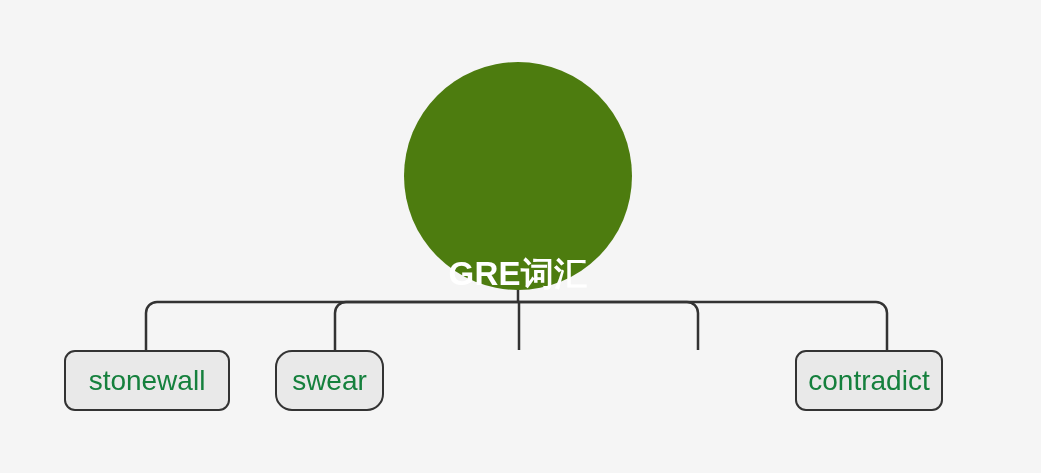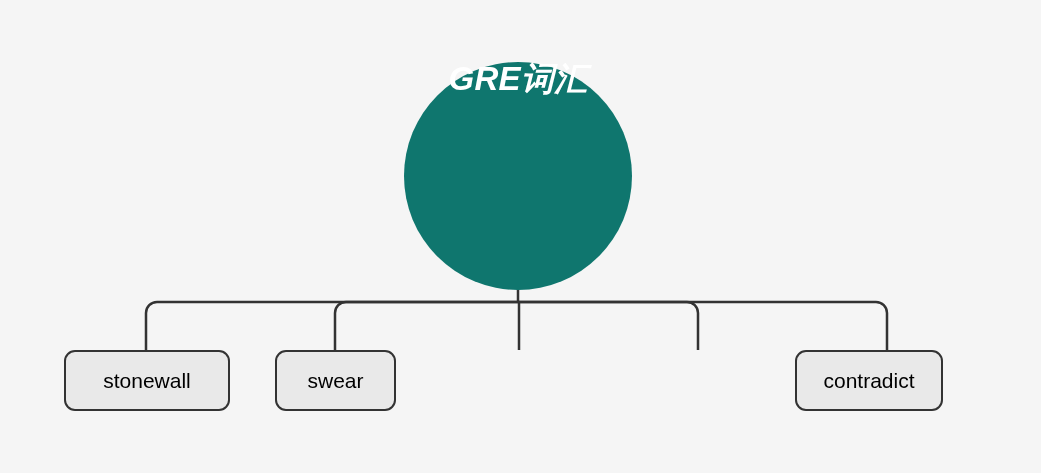--- a/index.html
+++ b/index.html
@@ -28,26 +28,25 @@
     height: 473px;
     pointer-events: none;
   }
   .root-node {
     position: absolute;
     left: 404px;
     top: 62px;
     width: 228px;
     height: 228px;
     border-radius: 50%;
-    background: #0f766e;
+    background: #4d7c0f;
     display: flex;
-    align-items: flex-start;
+    align-items: flex-end;
     justify-content: center;
     z-index: 3;
-    font-style: italic;
   }
   .root-node-label {
     color: #ffffff;
     font-size: 33px;
     font-weight: bold;
     letter-spacing: 0.3px;
     line-height: 1;
     white-space: nowrap;
     user-select: none;
   }
@@ -58,29 +57,29 @@
     box-sizing: border-box;
     background: #e9e9e9;
     border: 2.4px solid #333333;
     border-radius: 11px;
     display: flex;
     align-items: center;
     justify-content: center;
     z-index: 2;
   }
   .leaf-node-label {
-    color: #000000;
-    font-size: 21px;
+    color: #15803d;
+    font-size: 28px;
     font-weight: normal;
     line-height: 1;
     white-space: nowrap;
     user-select: none;
   }
   .leaf-node-0 { left: 64px;  width: 166px; }
-  .leaf-node-1 { left: 275px; width: 121px; }
+  .leaf-node-1 { left: 275px; width: 109px; border-radius: 17px; }
   .leaf-node-2 { left: 439px; width: 161px; }
   .leaf-node-3 { left: 645px; width: 107px; }
   .leaf-node-4 { left: 795px; width: 148px; }
 </style>
 </head>
 <body>
 
 <div id="mindmap-canvas">
 
   <svg id="connector-layer" viewBox="0 0 1041 473" width="1041" height="473" aria-hidden="true">

